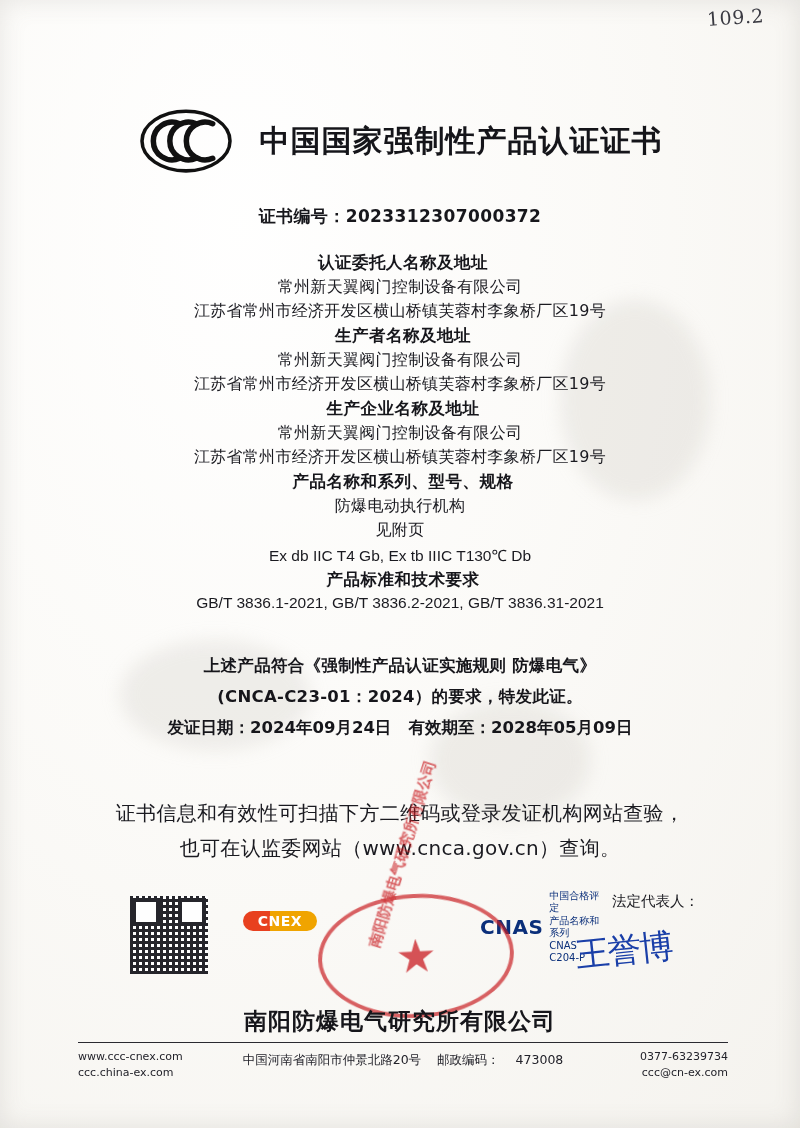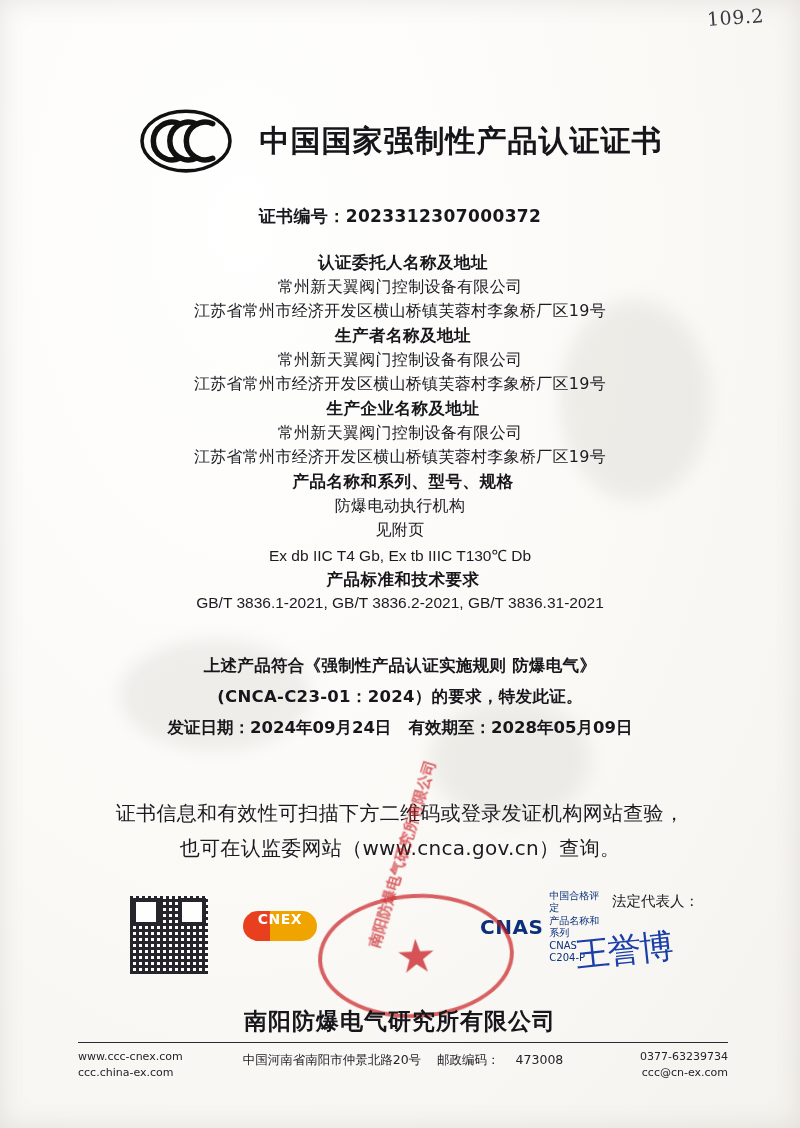--- a/index.html
+++ b/index.html
@@ -182,25 +182,25 @@
     background: #fff;
   }
   #qr-code::before { left: 2px; top: 2px; }
   #qr-code::after { right: 2px; top: 2px; }
 
   #cnex-mark {
     position: absolute;
     left: 243px;
     top: 31px;
     width: 74px;
-    height: 30px;
+    height: 20px;
     border-radius: 15px;
     background: linear-gradient(90deg, #e8401f 0%, #e8401f 36%, #f0a400 36%, #f0a400 100%);
     display: flex;
-    align-items: flex-start;
+    align-items: center;
     justify-content: center;
   }
   #cnex-mark-label {
     font-family: "DejaVu Sans", sans-serif;
     font-weight: bold;
     font-size: 14px;
     color: #ffffff;
     letter-spacing: 0.5px;
   }
 

